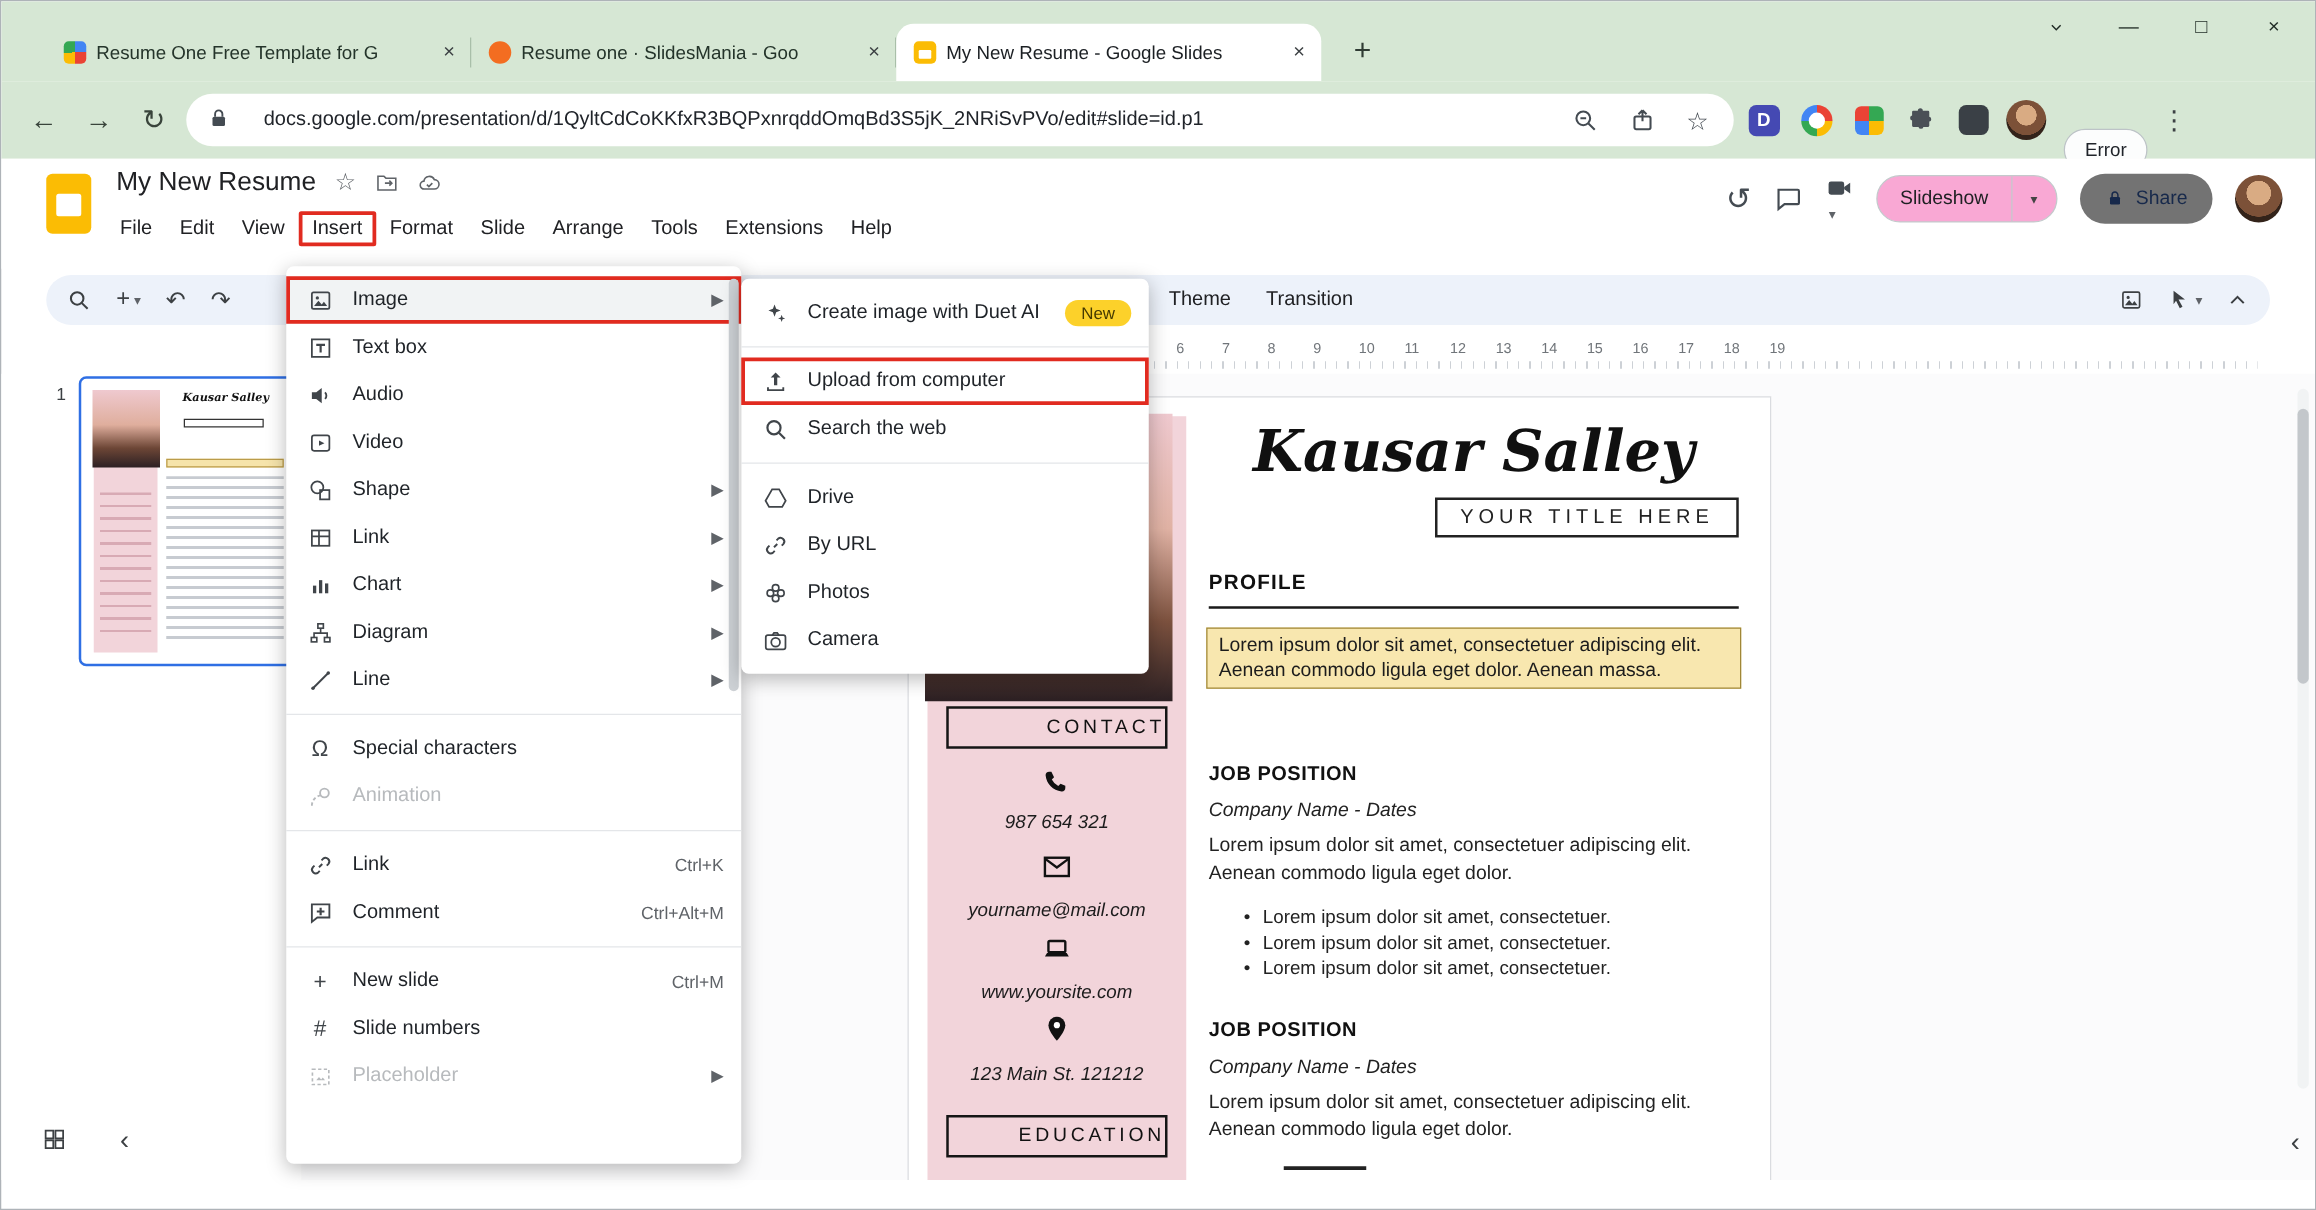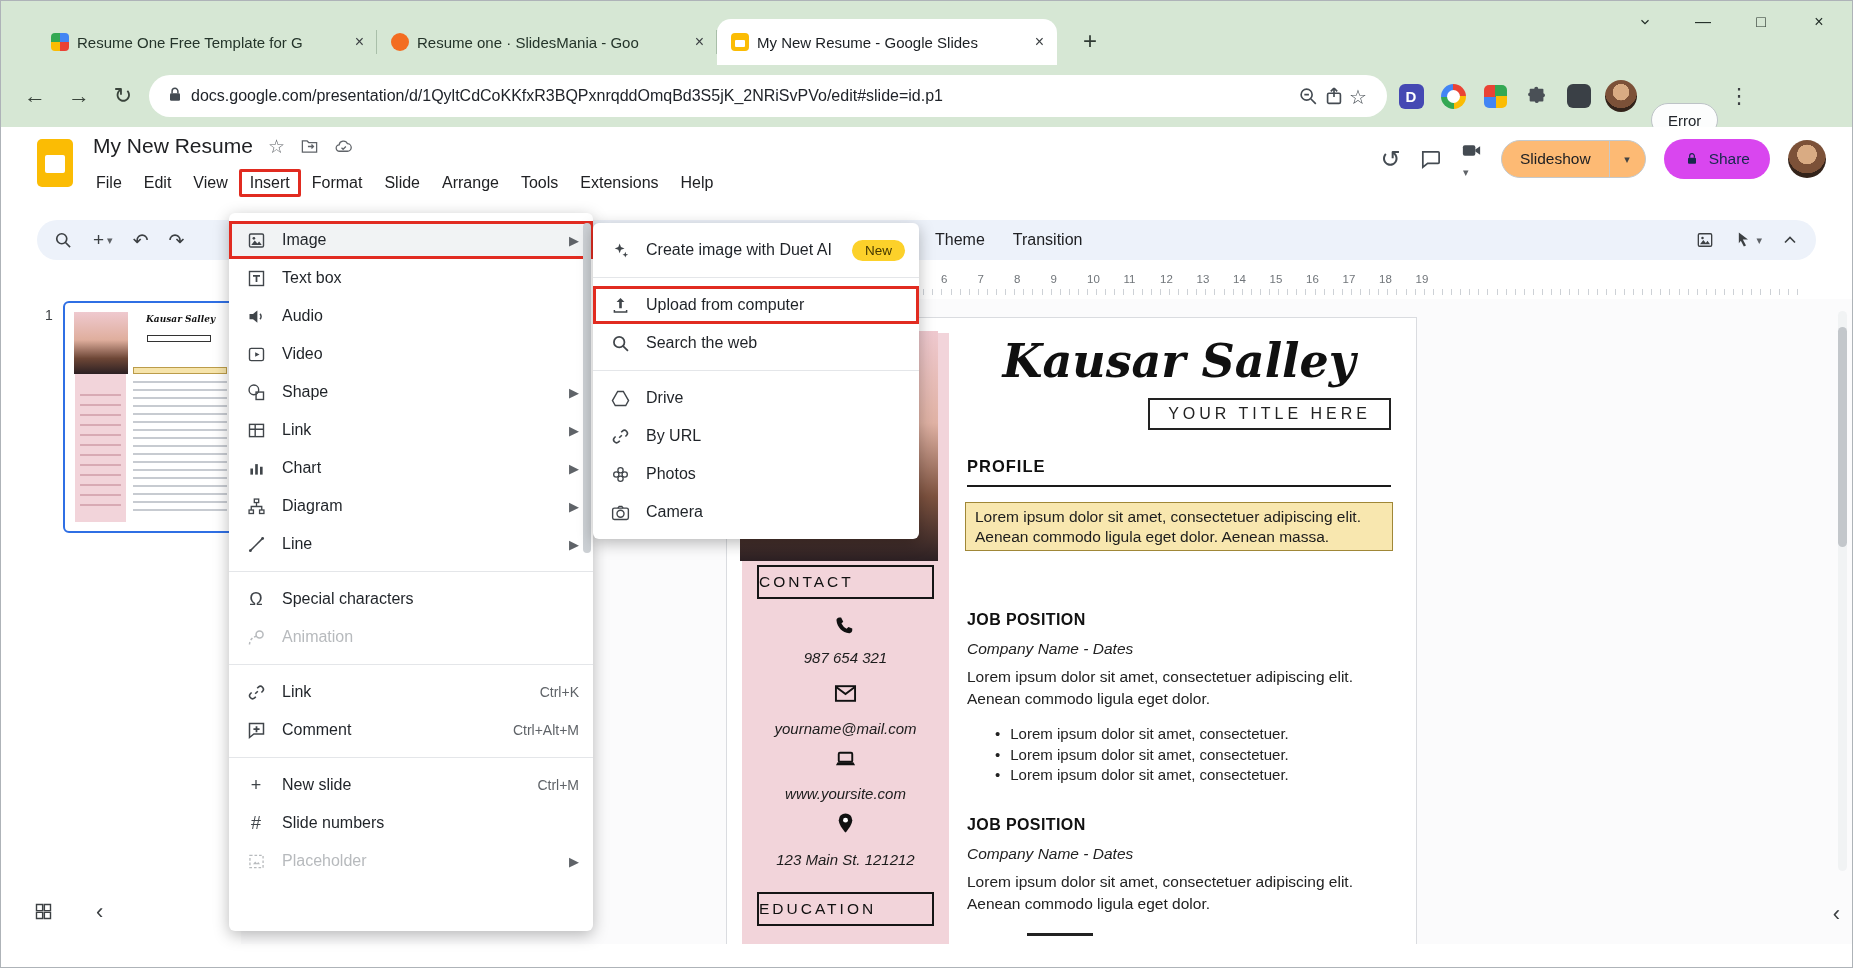--- a/index.html
+++ b/index.html
@@ -29,21 +29,21 @@
   .winctls { position:absolute; right:4px; top:2px; display:flex; }
   .winctl { width:58px; height:38px; display:flex; align-items:center; justify-content:center; font-size:16px; color:#1f2a24; }
   .winctl svg { width:14px; height:14px; }
 
   
   .addrbar { position:absolute; top:64px; left:0; right:0; height:62px; background:#d6e7d4;
              display:flex; align-items:center; padding:0 12px; }
   .nav-btn { width:44px; height:44px; border-radius:50%; display:flex; align-items:center; justify-content:center;
              font-size:22px; color:#39443b; flex:none; }
   .url-pill { height:42px; width:1238px; background:#fff; border-radius:21px; display:flex; align-items:center;
-              padding:0 16px; gap:4px; margin-left:4px; flex:none; }
+              padding:0 16px; gap:24px; margin-left:4px; flex:none; }
   .url-text { flex:1; font-size:16px; color:#20242a; white-space:nowrap; overflow:hidden; }
   .pill-ic { width:22px; height:22px; color:#444b52; flex:none; }
   .ext { width:36px; height:36px; display:flex; align-items:center; justify-content:center; margin-left:6px; flex:none; }
   .d-badge { width:25px; height:25px; border-radius:6px; background:#4549b3; color:#fff; font-size:15px; font-weight:bold;
              display:flex; align-items:center; justify-content:center; }
   .g-circle { width:25px; height:25px; border-radius:50%; background:conic-gradient(#ea4335 0 25%,#fbbc04 0 50%,#34a853 0 75%,#4285f4 0); position:relative; }
   .g-circle::after { content:""; position:absolute; inset:6px; background:#fff; border-radius:50%; }
   .pinwheel { width:23px; height:23px; border-radius:5px; background:conic-gradient(#34a853 0 25%,#fbbc04 0 50%,#4285f4 0 75%,#ea4335 0); }
   .dark-sq { width:24px; height:24px; border-radius:6px; background:#3a4046; }
   .avatar { border-radius:50%; background:radial-gradient(circle at 50% 38%, #d9ab83 0 32%, #7c5138 33% 62%, #33231a 63%); }
@@ -61,24 +61,24 @@
   .t-ic { color:#5f6368; }
   .t-ic svg { width:19px; height:19px; }
   .star-ch { font-size:19px; color:#5f6368; }
   .menubar { position:absolute; left:84px; top:42px; display:flex; align-items:center; font-size:16px; color:#202124; }
   .menu-item { padding:5px 11px; border-radius:6px; }
   .menu-item.insert { border:3px solid #e12b20; border-radius:2px; padding:2px 8px; }
   .appbar-right { position:absolute; right:26px; top:0; height:64px; display:flex; align-items:center; gap:18px; }
   .hist-ch { font-size:24px; color:#444b52; }
   .hdr-ic svg { width:23px; height:23px; color:#444b52; }
   .caret { font-size:11px; color:#5f6368; margin-left:3px; }
-  .slideshow-btn { display:flex; height:38px; border:1px solid #c4c9cc; border-radius:19px; overflow:hidden; background:#fdba74; }
+  .slideshow-btn { display:flex; height:38px; border:1px solid #c4c9cc; border-radius:19px; overflow:hidden; background:#f9a8d4; }
   .ss-main { padding:0 18px; display:flex; align-items:center; font-size:15.5px; color:#202124; }
   .ss-caret { width:36px; display:flex; align-items:center; justify-content:center; border-left:1px solid #c4c9cc; color:#444; font-size:11px; }
-  .share-btn { height:40px; background:#d946ef; border-radius:20px; display:flex; align-items:center; gap:9px;
+  .share-btn { height:40px; background:#737373; border-radius:20px; display:flex; align-items:center; gap:9px;
                padding:0 20px; font-size:15.5px; color:#17294b; }
   .share-btn svg { width:16px; height:16px; }
   .avatar-lg { width:38px; height:38px; }
 
   
   .toolbar { position:absolute; top:219px; left:36px; right:36px; height:40px; background:#edf2fa; border-radius:20px; }
   .tb-left { position:absolute; left:16px; top:0; height:100%; display:flex; align-items:center; gap:20px; }
   .tb-ch { font-size:19px; color:#3c4043; }
   .tb-ic svg { width:20px; height:20px; color:#3c4043; }
   .tb-group { display:flex; align-items:center; }
@@ -122,21 +122,21 @@
                color:#101010; border-bottom:2px solid #1a1a1a; padding-bottom:9px; }
   .h-profile { top:139px; } .h-work { top:245px; }
   .hl-box { position:absolute; left:238px; right:23px; top:184px; background:#f8e7af; border:1.5px solid #a08737;
             padding:4px 9px; font-size:15.5px; line-height:19.5px; color:#1c1c1c; }
   .job-title { position:absolute; left:240px; font-size:16px; font-weight:bold; letter-spacing:.4px; color:#111; }
   .job-meta  { position:absolute; left:240px; font-style:italic; font-size:15.5px; color:#222; }
   .job-text  { position:absolute; left:240px; right:25px; font-size:15.5px; line-height:21.5px; color:#222; }
   .bullets   { position:absolute; left:268px; right:25px; top:406px; font-size:15px; line-height:20.5px; color:#222; }
   .bullet { display:flex; gap:10px; }
   .bullet::before { content:"•"; }
-  .pink-box { position:absolute; left:30px; width:177px; border:2px solid #151515; padding:6px 0; text-align:left;
+  .pink-box { position:absolute; left:30px; width:177px; border:2px solid #151515; padding:6px 0; text-align:right;
               font-size:15.5px; letter-spacing:3px; color:#111; }
   .c-ic { position:absolute; left:15px; width:207px; display:flex; justify-content:center; color:#111; }
   .c-ic svg { width:27px; height:27px; }
   .c-val { position:absolute; left:15px; width:207px; text-align:center; font-size:15px; font-style:italic; color:#1c1c1c; }
   .mini-line { position:absolute; left:300px; top:615px; width:66px; height:2.5px; background:#222; }
 
   .corner-ics { position:absolute; left:32px; top:900px; display:flex; gap:42px; color:#3c4043; z-index:5; }
   .corner-ics svg { width:21px; height:21px; }
   .chev-ch { font-size:22px; color:#3c4043; line-height:21px; }
   .right-chev { position:absolute; right:12px; top:900px; font-size:22px; color:#3c4043; z-index:5; }

